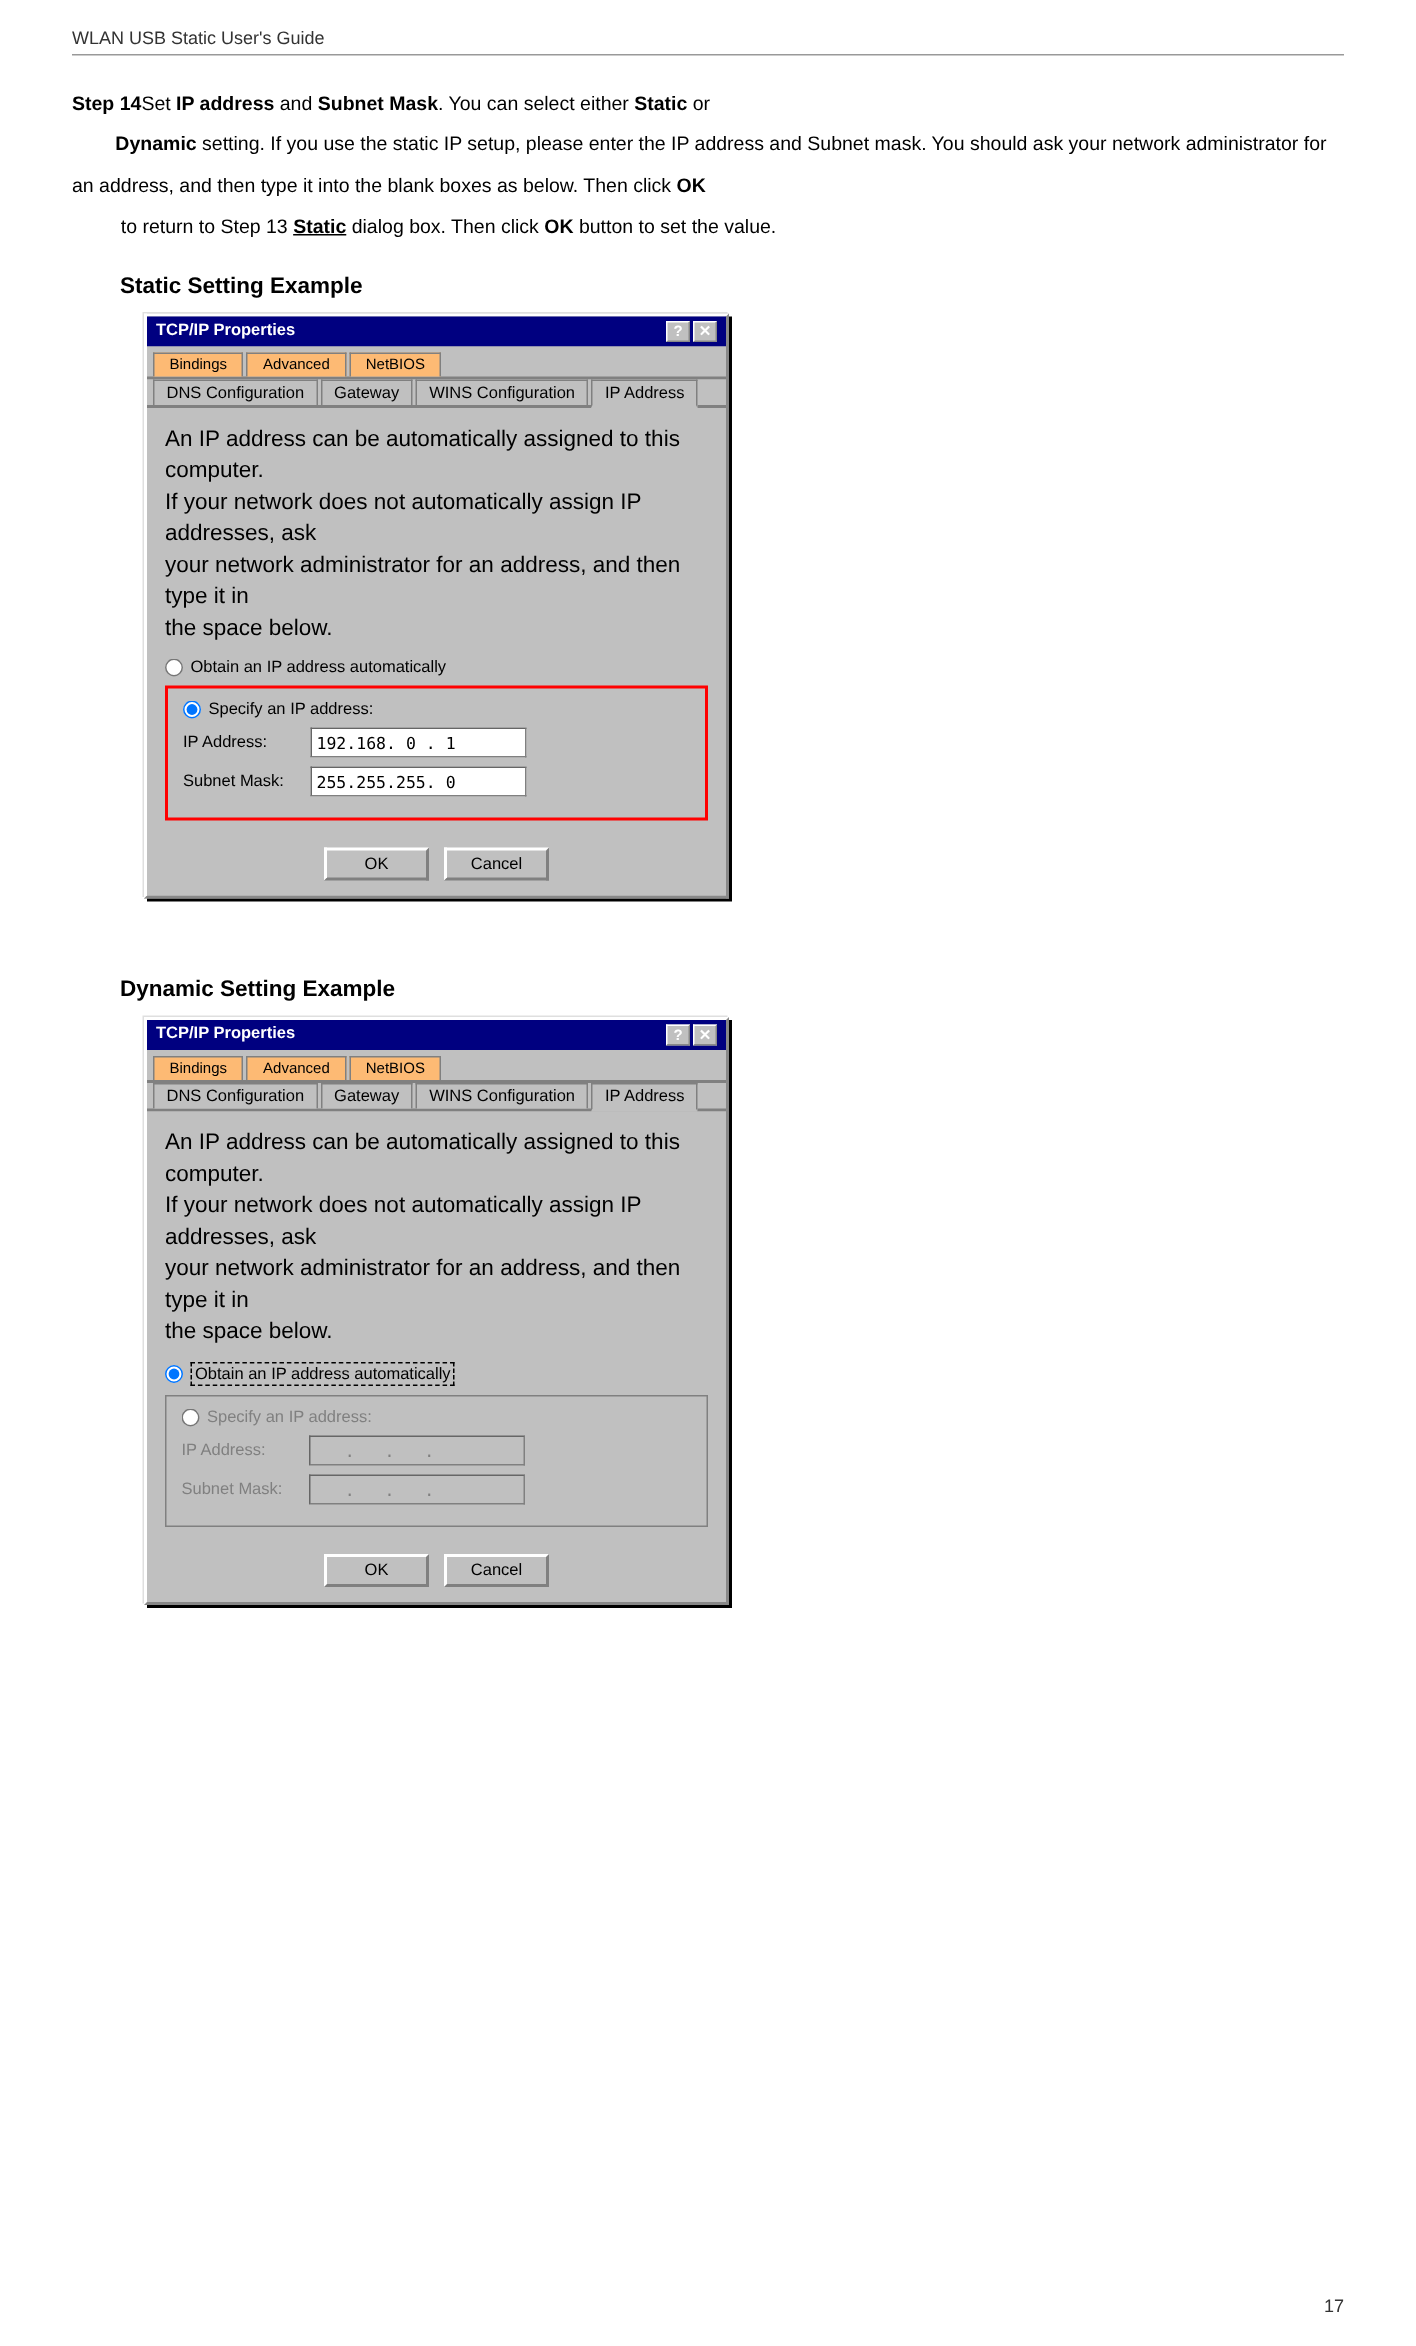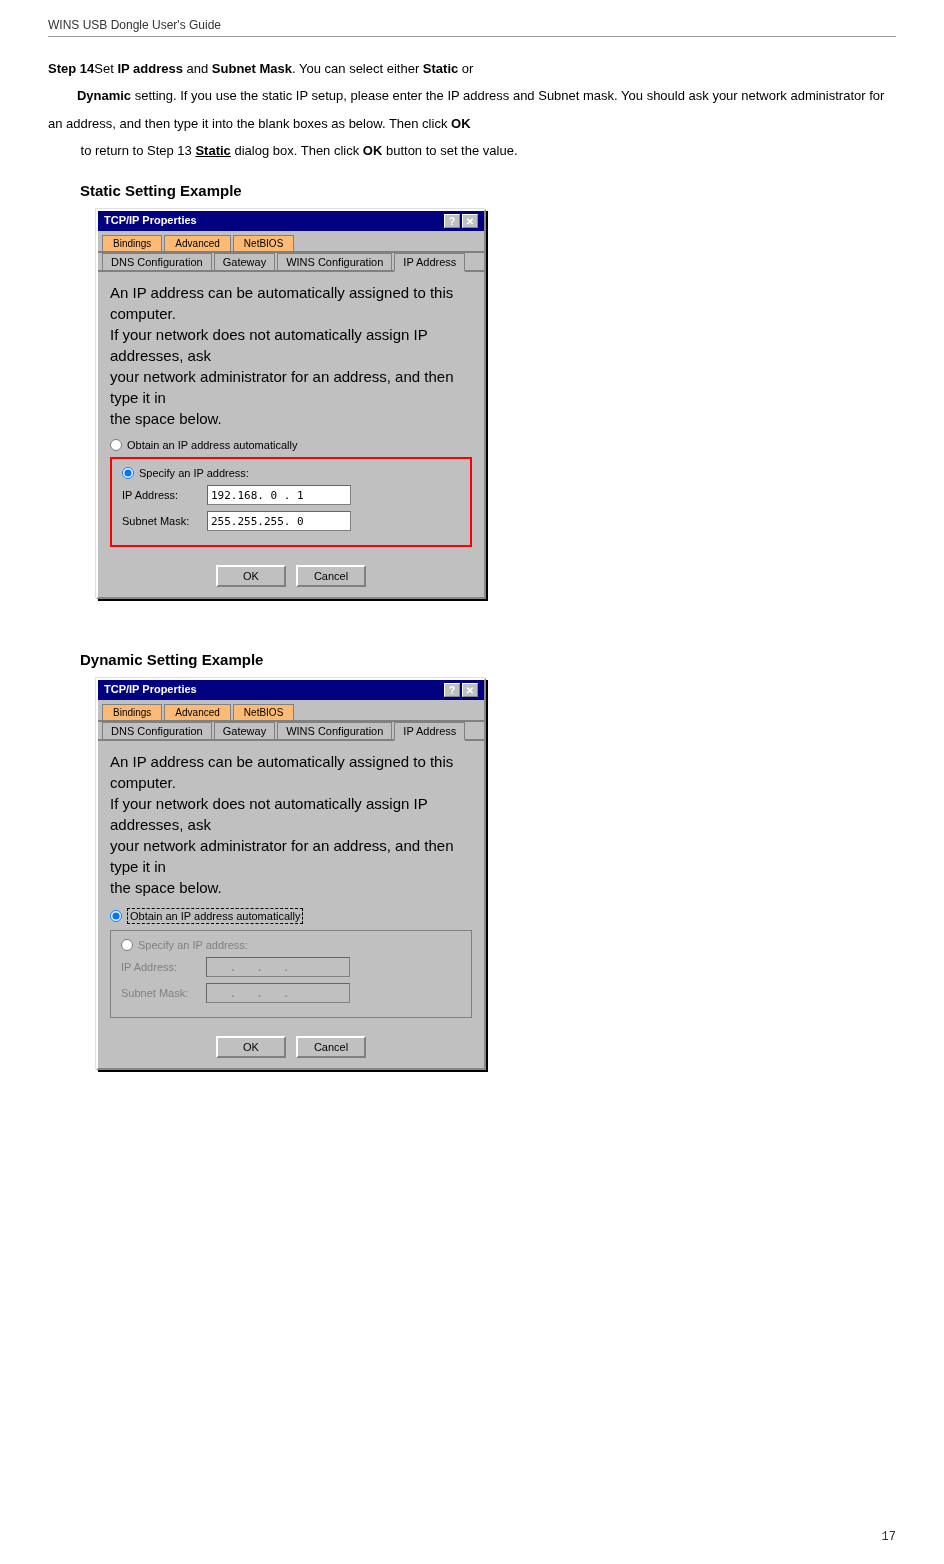--- a/index.html
+++ b/index.html
@@ -18,21 +18,21 @@
       font-size: 12px;
       color: #333;
       border-bottom: 1px solid #999;
       padding-bottom: 4px;
       margin-bottom: 18px;
     }
     .page-number {
       position: absolute;
       bottom: 20px;
       right: 48px;
-      font-family: Liberation Mono, monospace;
+      font-family: Liberation Sans, sans-serif;
       font-size: 12px;
       color: #333;
     }
     .step-text {
       font-family: Arial, sans-serif;
       font-size: 13px;
       line-height: 2.1;
       margin-bottom: 18px;
     }
     .step-text b { font-weight: bold; }
@@ -230,21 +230,21 @@
     }
 
     
     .section-gap { margin-bottom: 24px; }
     .dynamic-section { margin-top: 18px; }
   </style>
 </head>
 <body>
 
 <div class="page-header">
-  <span>WINS USB Dongle User's Guide</span>
+  <span>WLAN USB Static User's Guide</span>
 </div>
 
 <div class="step-text">
   <b>Step 14</b><span>Set </span><b>IP address</b><span> and </span><b>Subnet Mask</b><span>. You can select either </span><b>Static</b><span> or </span><br>
   &nbsp;&nbsp;&nbsp;&nbsp;&nbsp;&nbsp;&nbsp;&nbsp;<b>Dynamic</b><span> setting. If you use the static IP setup, please enter the IP address and Subnet mask. You should ask your network administrator for an address, and then type it into the blank boxes as below. Then click </span><b>OK</b><br>
   &nbsp;&nbsp;&nbsp;&nbsp;&nbsp;&nbsp;&nbsp;&nbsp;<span> to return to Step 13 </span><u><b>Static</b></u><span> dialog box. Then click </span><b>OK</b><span> button to set the value.</span>
 </div>
 
 <div class="section-gap">
   <div class="section-title">Static Setting Example</div>

